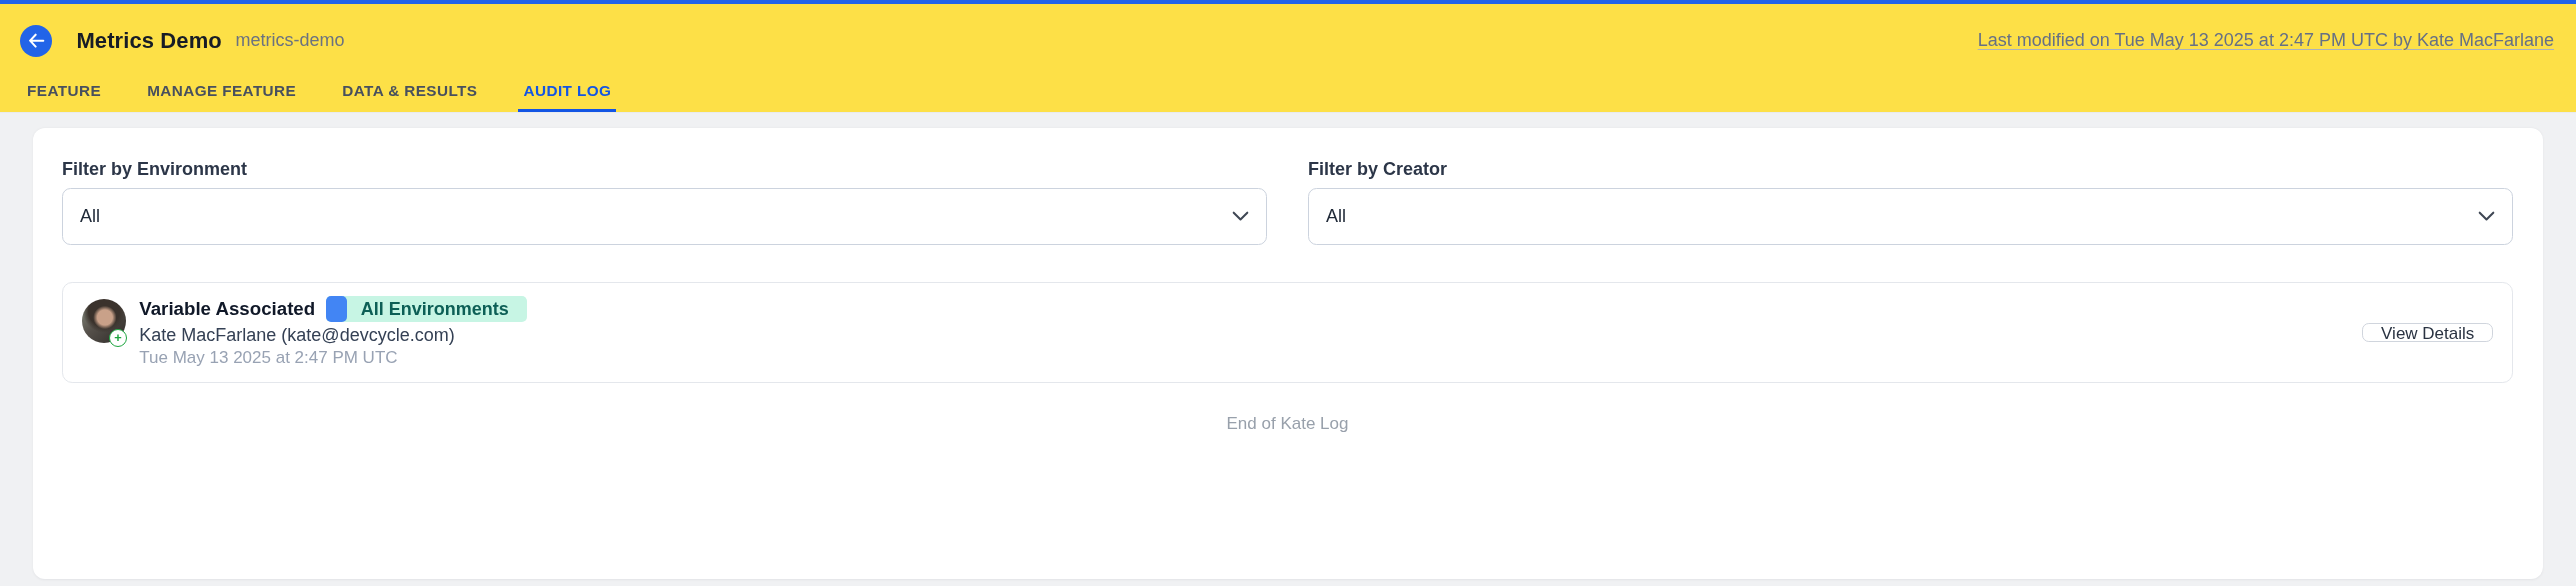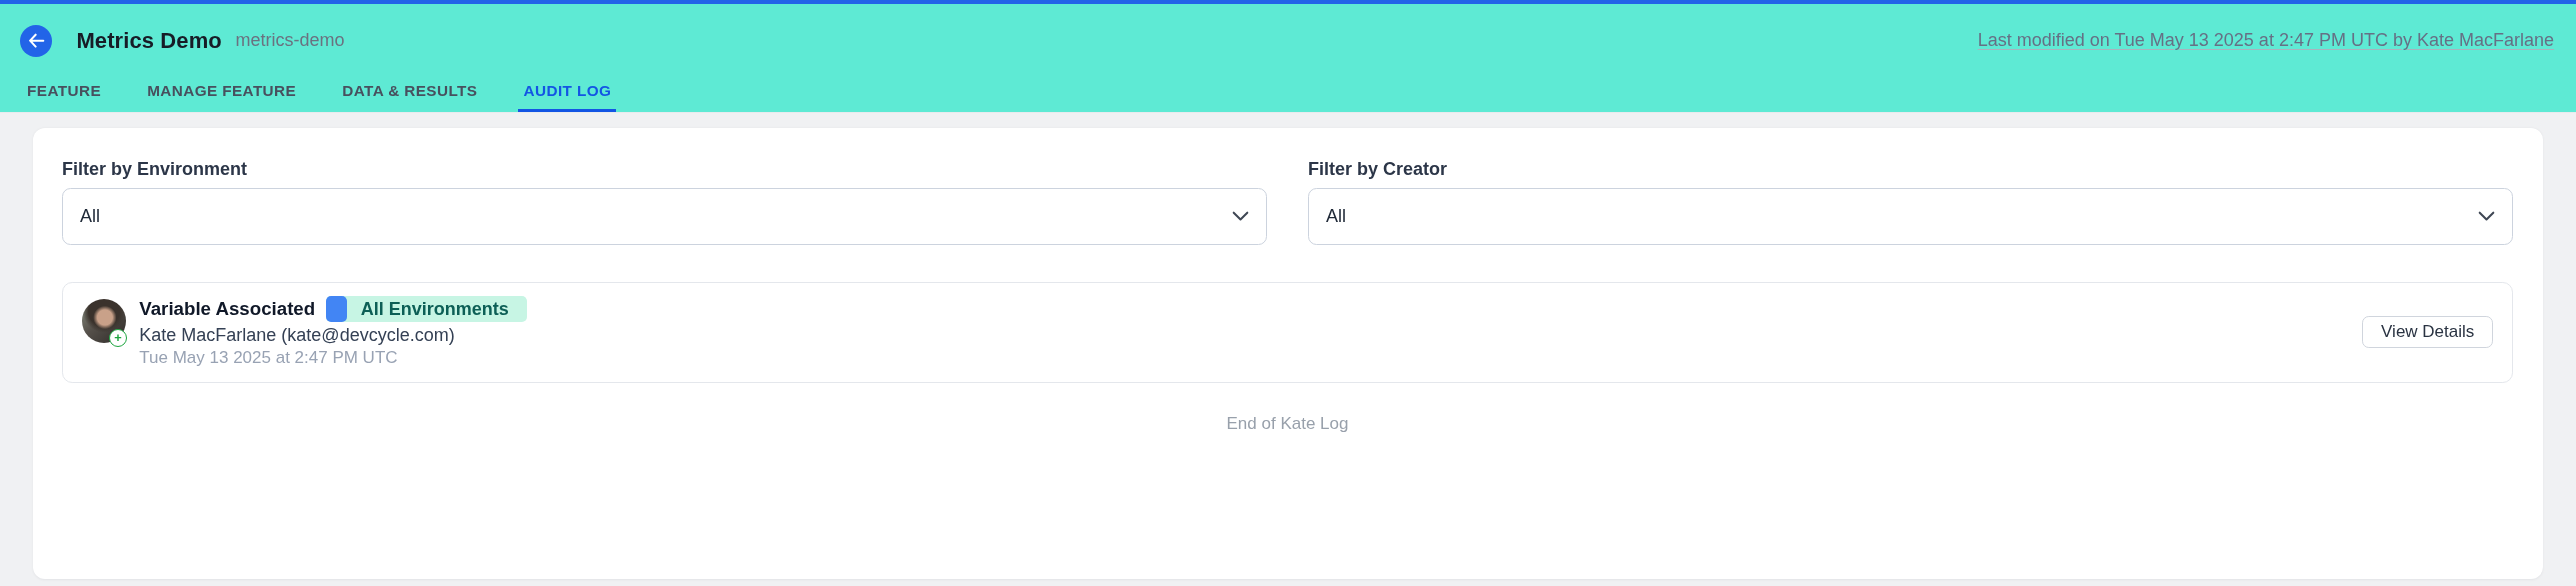--- a/index.html
+++ b/index.html
@@ -13,21 +13,21 @@
   }
   *{margin:0;padding:0;box-sizing:border-box;}
   html,body{background:var(--page-bg);}
   body{
     width:2576px;height:587px;overflow:hidden;
     font-family:"Liberation Sans", sans-serif;
     -webkit-font-smoothing:antialiased;
   }
   .topbar{height:4.3px;background:var(--accent-blue);}
   .header{
-    background:#5eead4;
+    background:#fde047;
     border-bottom:0.9px solid #e9ebee;
     padding:20.4px 0 0 0;
   }
   .header-row{
     display:flex;align-items:center;
     padding:0 22px 0 20.4px;
   }
   .back-btn{
     width:32px;height:32px;border-radius:50%;
     background:var(--accent-blue);border:none;cursor:pointer;
@@ -114,21 +114,21 @@
     background:var(--badge-blue);
   }
   .env-badge-text{
     margin:0 18.7px 0 13.6px;
     font-size:18px;font-weight:600;color:var(--badge-teal-text);white-space:nowrap;
   }
   .entry-user{font-size:18px;color:#344054;line-height:23px;}
   .entry-time{font-size:17px;color:#98a2b3;line-height:21px;}
   .view-details{
     margin-left:auto;align-self:center;flex:0 0 auto;
-    height:32px;padding:0 18px;
+    height:19px;padding:0 18px;
     background:#ffffff;border:0.9px solid #d0d5dd;border-radius:6.8px;
     font-size:17px;font-weight:500;color:#2a3342;cursor:pointer;
     font-family:"Liberation Sans", sans-serif;
   }
   .end-of-log{
     text-align:center;margin-top:31px;
     font-size:17px;color:#98a0ab;
   }
 </style>
 </head>

